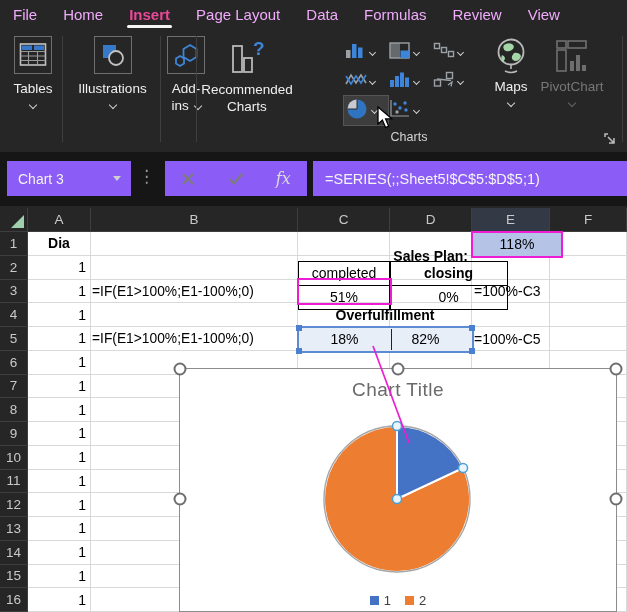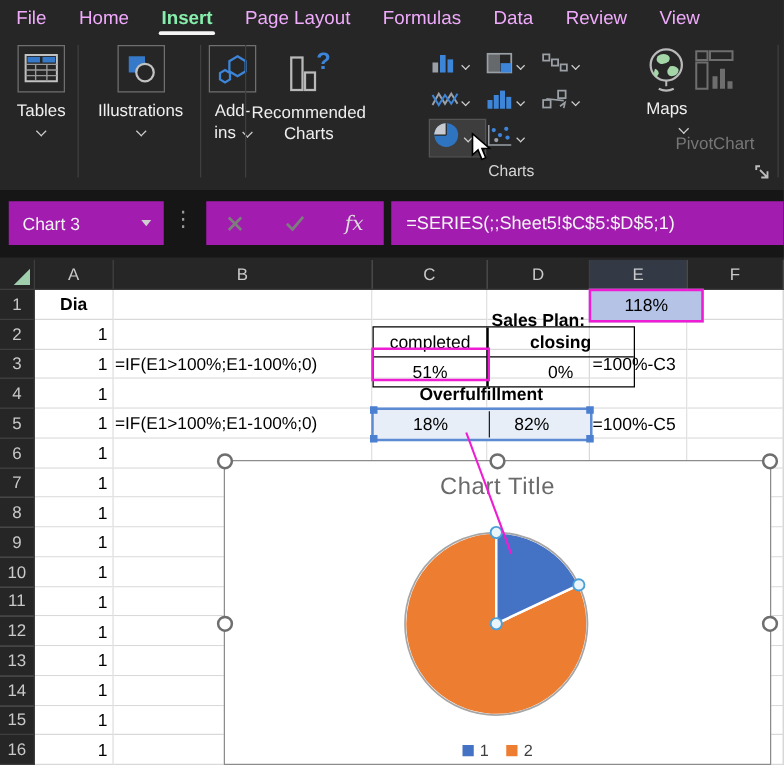--- a/index.html
+++ b/index.html
@@ -5,54 +5,54 @@
   * { margin:0; padding:0; box-sizing:border-box; }
   html,body { width:627px; height:612px; overflow:hidden; background:#262626;
               font-family:"Liberation Sans","DejaVu Sans",sans-serif; }
   #stage { position:relative; width:627px; height:612px; overflow:hidden; }
 
   
   #tabbar { position:absolute; left:0; top:0; width:627px; height:30px;
             background:#262626; display:flex; align-items:center; }
   .tab { position:relative; color:#f0abfc; font-size:15px; padding:0 13px;
          height:30px; line-height:30px; cursor:default; white-space:nowrap; }
-  .tab.active { font-weight:bold; color:#86efac; }
+  .tab.active { font-weight:bold; color:#ec4899; }
   .tab.active::after { content:""; position:absolute; left:11px; right:11px;
          bottom:2px; height:3.5px; background:#f5f5f5; border-radius:2px; }
 
   
   #ribbon { position:absolute; left:0; top:30px; width:627px; height:122px;
             background:#262626; }
   .vsep { position:absolute; top:6px; bottom:10px; width:1px; background:#3f3f3f; }
   .bigbtn { position:absolute; top:6px; display:flex; flex-direction:column;
             align-items:center; color:#efefef; }
   .iconbox { width:38px; height:38px; border:1px solid #6f6f6f;
              display:flex; align-items:center; justify-content:center; }
   .blabel { font-size:13.5px; margin-top:6px; line-height:17px; text-align:center; }
   .chev { width:6px; height:6px; border-right:1.5px solid #cfcfcf;
           border-bottom:1.5px solid #cfcfcf; transform:rotate(45deg);
           margin-top:5px; display:inline-block; }
-  .dim { color:#777;gap:28px; }
+  .dim { color:#777; }
   .dim .chev { border-color:#666; }
 
   #gallery { position:absolute; left:344px; top:8px; width:130px;
              display:grid; grid-template-columns:44px 44px 42px;
              grid-auto-rows:29px; }
   .gitem { display:flex; align-items:center; gap:3px; padding:2px 1px; }
   .gitem.hl { background:#3d3d3d; outline:1px solid #555; }
   .gchev { width:5px; height:5px; border-right:1.4px solid #cfcfcf;
            border-bottom:1.4px solid #cfcfcf; transform:rotate(45deg); }
   #charts-caption { position:absolute; left:344px; top:100px; width:130px;
                     text-align:center; font-size:12.5px; color:#d5d5d5; }
   #launcher { position:absolute; left:604px; top:102px; width:13px; height:13px; }
 
   
   #fbar { position:absolute; left:0; top:152px; width:627px; height:54px;
           background:#161616; }
-  .fbox { position:absolute; top:9px; height:35px; background:#a21caf;
+  .fbox { position:absolute; top:9px; height:35px; background:#8b5cf6;
           display:flex; align-items:center; }
   #namebox { left:7px; width:124px; color:#f2f2f2; font-size:14px;
              padding-left:11px; justify-content:space-between; }
   #namebox .tri { width:0; height:0; border-left:4.5px solid transparent;
                   border-right:4.5px solid transparent; border-top:5px solid #cfcfcf;
                   margin-right:10px; }
   #fdots { position:absolute; left:138px; top:14px; color:#9a9a9a; font-size:17px;
            font-family:"DejaVu Sans",sans-serif; }
   #fbtns { left:165px; width:142px; justify-content:space-around; }
   #fx-label { font-family:"DejaVu Serif","Liberation Serif",serif;
@@ -119,22 +119,22 @@
 </head>
 <body>
 
 <div id="stage">
 
   <div id="tabbar">
       <span class="tab">File</span>
       <span class="tab">Home</span>
       <span class="tab active">Insert</span>
       <span class="tab">Page Layout</span>
+      <span class="tab">Data</span>
       <span class="tab">Formulas</span>
-      <span class="tab">Data</span>
       <span class="tab">Review</span>
       <span class="tab">View</span>
     </div>
 
   <div id="ribbon">
     <div class="bigbtn" style="left:4px; width:58px;">
       <div class="iconbox">
         <svg width="28" height="26" viewBox="0 0 28 26">
           <rect x="1.5" y="2" width="25" height="21" fill="none" stroke="#c2c2c2" stroke-width="1.6"></rect>
           <rect x="3" y="3.5" width="10" height="4.5" fill="#3579c8"></rect>
@@ -249,21 +249,21 @@
               <circle cx="11" cy="9" r="1.7" fill="#3d85d8"></circle>
               <circle cx="16" cy="4" r="1.7" fill="#3d85d8"></circle>
               <circle cx="8" cy="13" r="1.7" fill="#9aa0a6"></circle>
               <circle cx="17" cy="11" r="1.7" fill="#3d85d8"></circle>
             </svg></span>
           <span class="gchev"></span>
         </div>
       </div>
     <div id="charts-caption">Charts</div>
 
-    <div class="bigbtn" style="left:496px; width:54px;align-items:flex-end;">
+    <div class="bigbtn" style="left:484px; width:54px;">
       <div style="height:40px; display:flex; align-items:center;">
         <svg width="34" height="38" viewBox="0 0 34 38">
           <circle cx="17" cy="15" r="12.5" fill="none" stroke="#b9b9b9" stroke-width="1.8"></circle>
           <path d="M10 8 q4 -3 8 -1 q3 2 1 5 q-3 3 -7 2 q-4 -2 -2 -6 Z" fill="#a5d6a8"></path>
           <path d="M20 16 q5 -1 7 3 q-1 5 -6 5 q-4 -1 -3 -5 Z" fill="#a5d6a8"></path>
           <path d="M8 18 q3 1 3 4 l-2 3 q-3 -2 -1 -7 Z" fill="#a5d6a8"></path>
           <path d="M17 27.5 V32 M11 34 q6 3 12 0" stroke="#b9b9b9" stroke-width="1.6" fill="none"></path>
         </svg>
       </div>
       <div class="blabel" style="margin-top:2px;">Maps</div>

